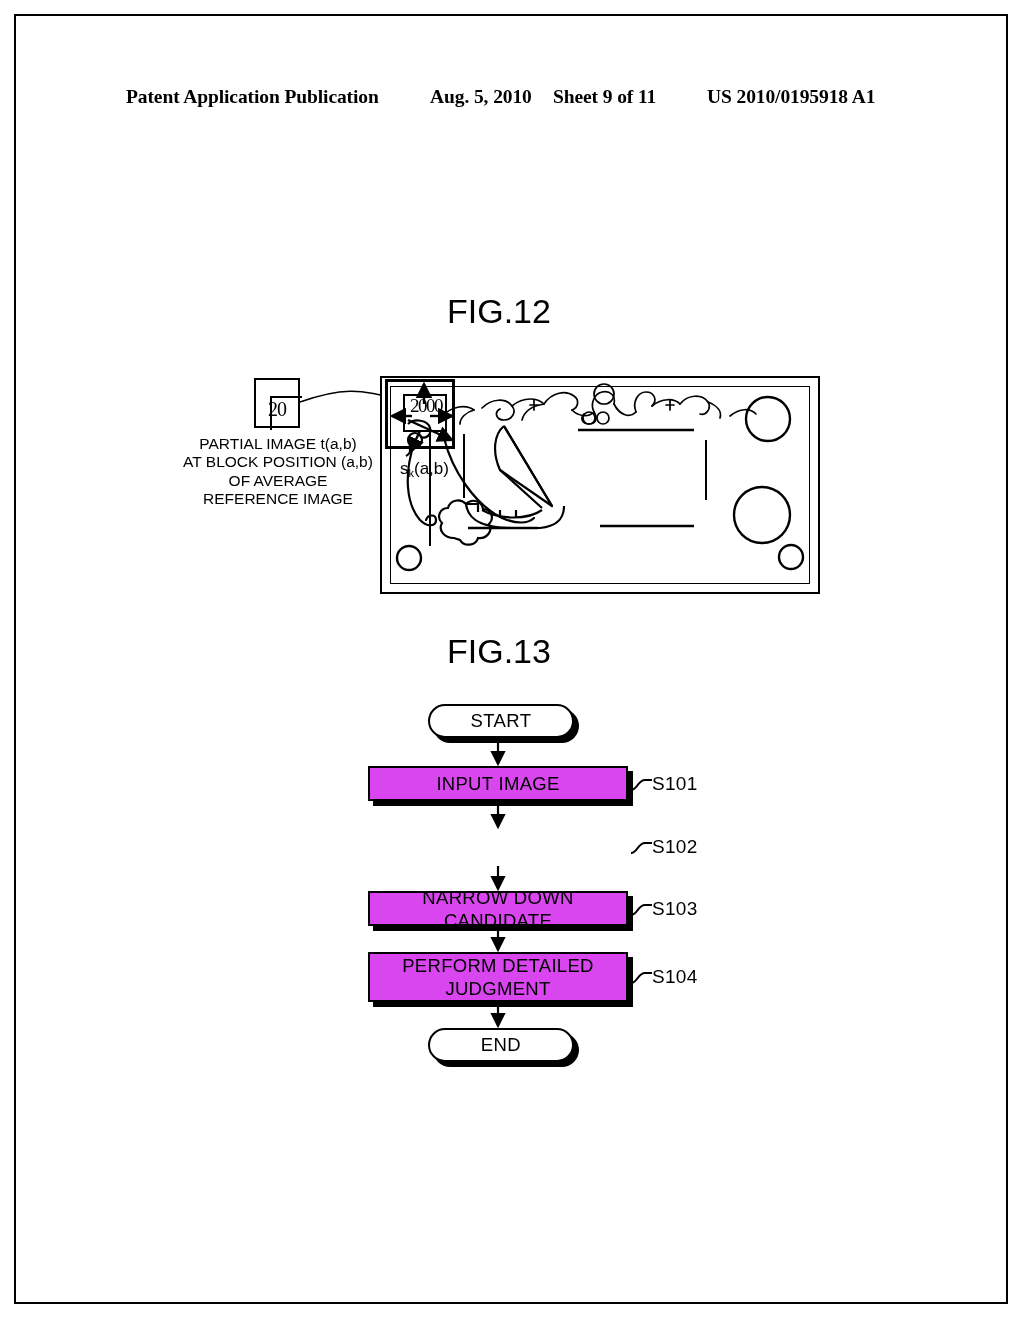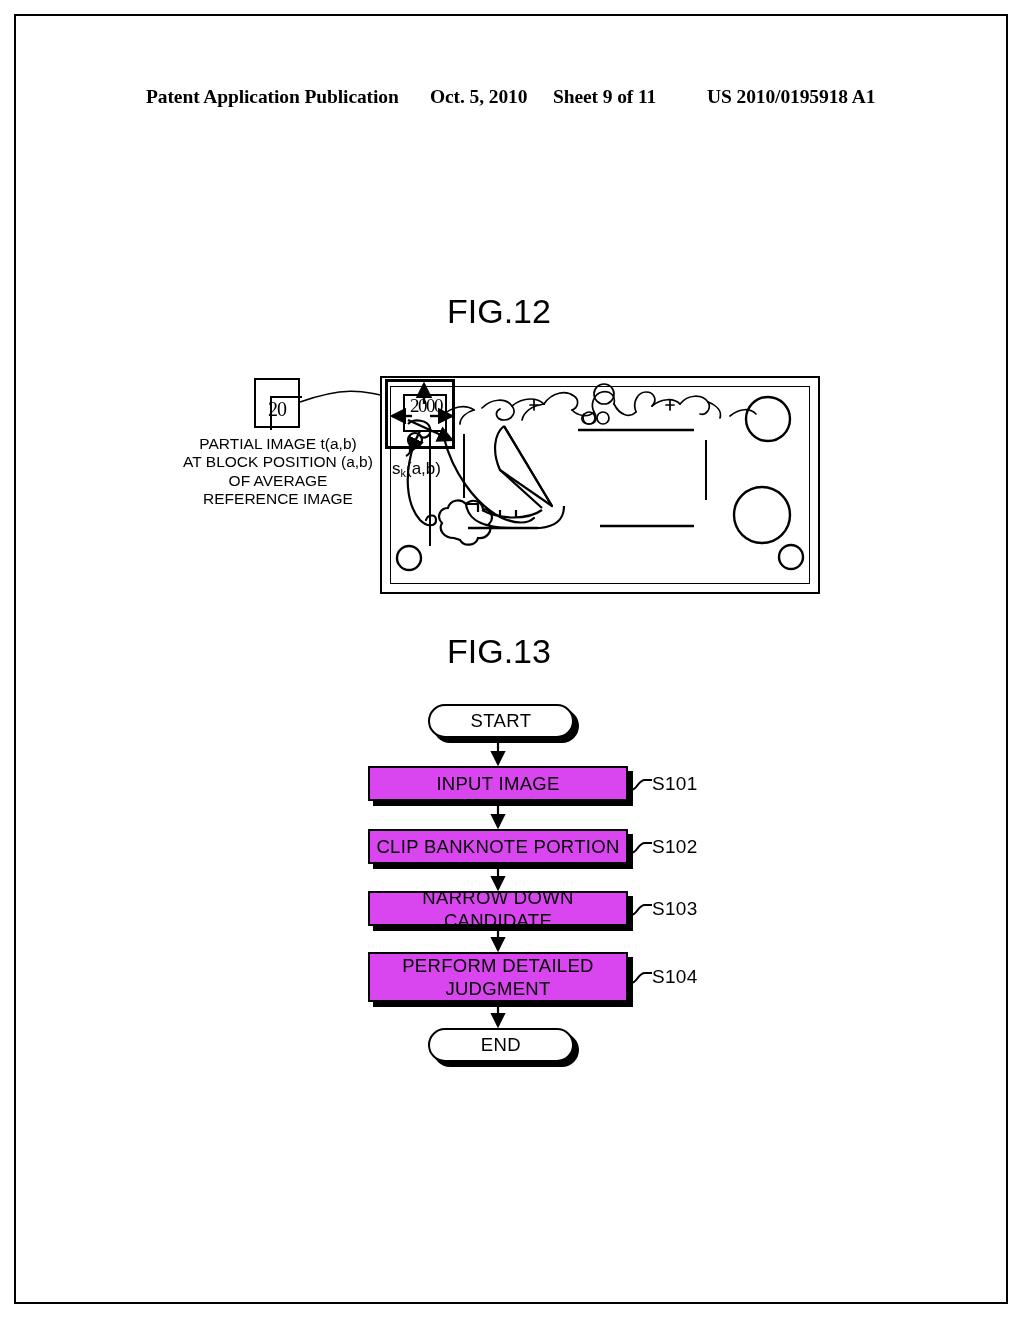--- a/index.html
+++ b/index.html
@@ -35,21 +35,21 @@
     width: 1024px;
     height: 26px;
     display: flex;
     align-items: baseline;
     font-family: "Liberation Serif", serif;
     font-weight: bold;
     font-size: 19.5px;
     letter-spacing: -0.1px;
     white-space: nowrap;
   }
-  #doc-header .h-pub   { position: absolute; left: 126px; margin-left: 20px; }
+  #doc-header .h-pub   { position: absolute; left: 126px; }
   #doc-header .h-date  { position: absolute; left: 430px; }
   #doc-header .h-sheet { position: absolute; left: 553px; }
   #doc-header .h-pat   { position: absolute; left: 707px; }
 
   
   .fig-title {
     position: absolute;
     font-family: Liberation Sans, sans-serif;
     font-size: 34px;
     letter-spacing: 0px;
@@ -160,20 +160,21 @@
     font-size: 19px;
     font-family: "Liberation Serif", serif;
     letter-spacing: -1.5px;
   }
   #sk-label {
     position: absolute;
     left: 392px;
     top: 443px;
     font-size: 17px;
     white-space: nowrap;
+    padding-left: 8px;
   }
   #sk-label sub {
     font-size: 11px;
     vertical-align: baseline;
     position: relative;
     top: 3px;
   }
 
   
   #fig13 {
@@ -234,21 +235,21 @@
 
   .flow-arrow { position: absolute; left: 0; top: 0; }
 </style>
 </head>
 <body>
 
 <div id="page-frame"></div>
 
 <div id="doc-header">
   <span class="h-pub">Patent Application Publication</span>
-  <span class="h-date">Oct. 5, 2010</span>
+  <span class="h-date">Aug. 5, 2010</span>
   <span class="h-sheet">Sheet 9 of 11</span>
   <span class="h-pat">US 2010/0195918 A1</span>
 </div>
 
 <div class="fig-title" id="fig12-title">FIG.12</div>
 
 <div id="fig12">
 
   <div id="partial-box">
     <div id="partial-box-inner"></div>
@@ -393,23 +394,20 @@
 
   <div class="term" id="node-start">
     <span>START</span>
   </div>
 
   <div class="proc" id="node-s101">
     <span>INPUT IMAGE</span>
   </div>
   <div class="step-tag" id="tag-s101">S101</div>
 
-  <div class="proc" id="node-s102">
-    <span>CLIP BANKNOTE PORTION</span>
-  </div>
   <div class="step-tag" id="tag-s102">S102</div>
 
   <div class="proc" id="node-s103">
     <span>NARROW DOWN CANDIDATE</span>
   </div>
   <div class="step-tag" id="tag-s103">S103</div>
 
   <div class="proc" id="node-s104">
     <span>PERFORM DETAILED
 JUDGMENT</span>

